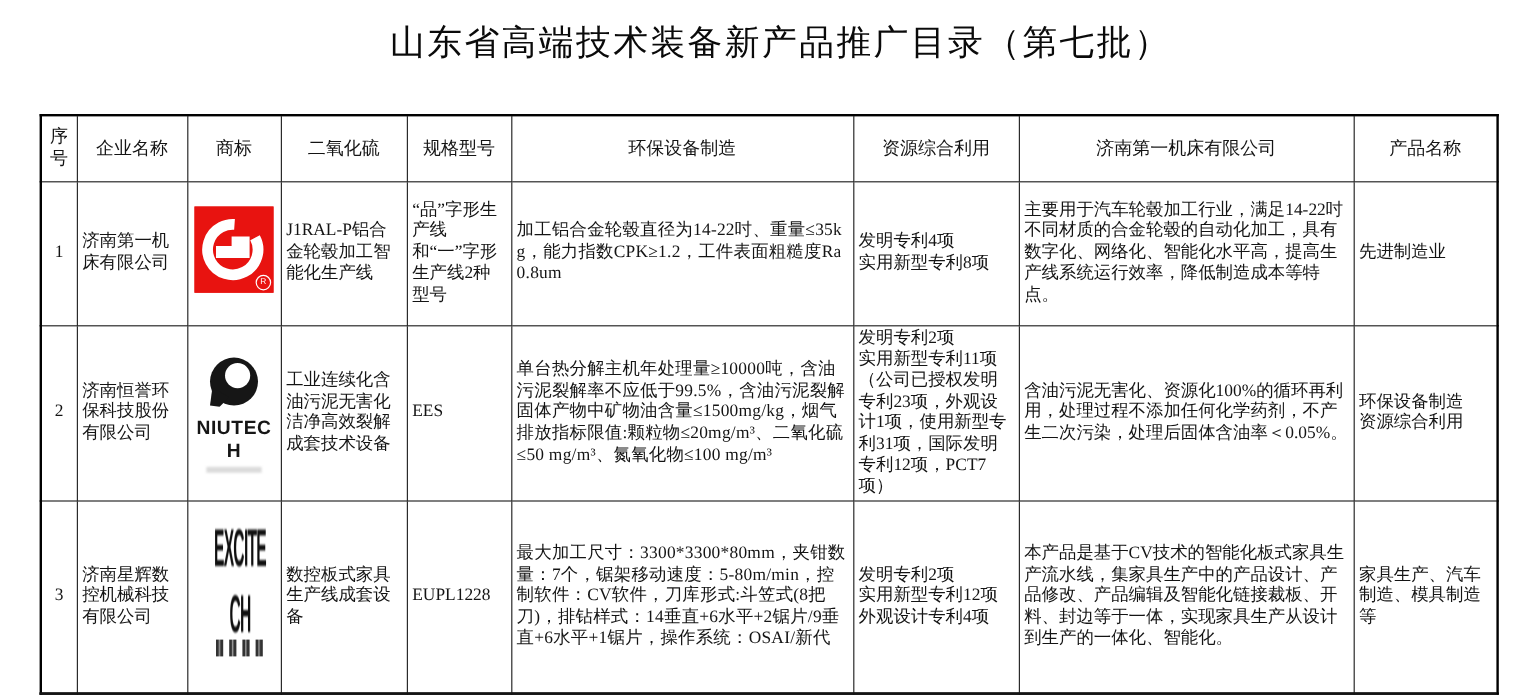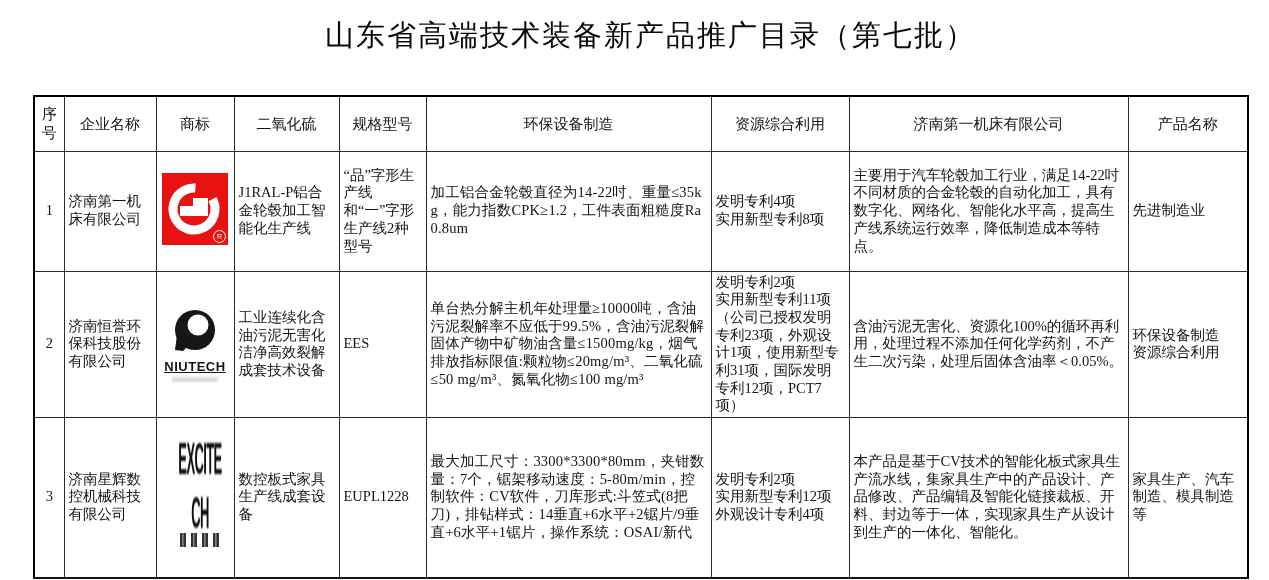--- a/index.html
+++ b/index.html
@@ -43,21 +43,21 @@
   .reg{
     position:absolute;right:2px;bottom:2px;
     width:11px;height:11px;border:1px solid #fff;border-radius:50%;
     color:#fff;font-size:7px;line-height:11px;text-align:center;
     font-family:"Liberation Sans",sans-serif;
   }
   
   .niutech{display:inline-block;text-align:center;}
   .niu-text{
     font-family:"Liberation Sans",sans-serif;font-weight:bold;
-    font-size:13px;letter-spacing:.5px;color:#161616;margin-top:1px;text-decoration:underline;
+    font-size:16px;letter-spacing:.5px;color:#161616;margin-top:1px;
   }
   .niu-sub{
     width:46px;height:5px;margin:2px auto 0;
     background:#c9c9c9;filter:blur(1px);opacity:.65;
   }
   
   .excitech{display:inline-block;width:78px;}
   .exci-text{
     font-family:"Liberation Sans",sans-serif;font-weight:bold;
     font-size:21px;letter-spacing:-1px;color:#101010;

